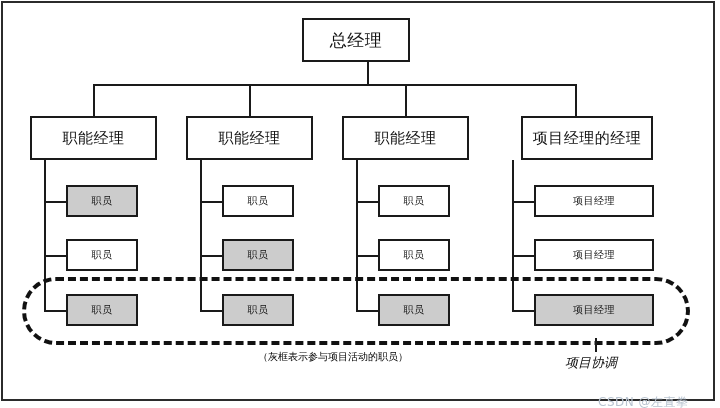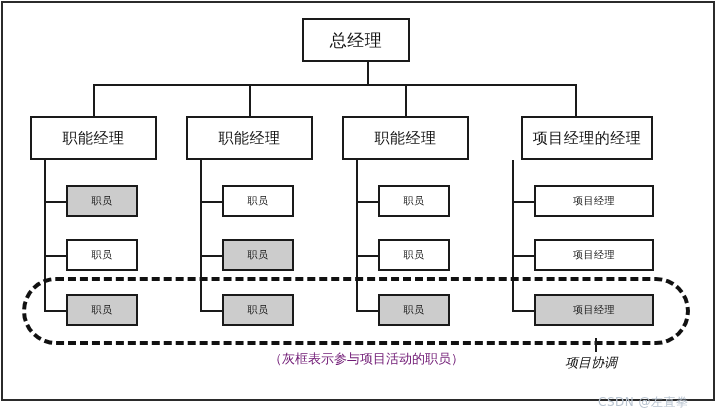--- a/index.html
+++ b/index.html
@@ -47,24 +47,23 @@
   .dash-oval{
     position:absolute;
     box-sizing:border-box;
     border:4px dashed #111111;
     border-radius:44px;
     background:transparent;
   }
 
   .caption{
     position:absolute;
-    font-size:13px;
-    color:#701a75;
+    font-size:10px;
+    color:#000000;
     white-space:nowrap;
-    margin-left:11px;
   }
   .coord-label{
     position:absolute;
     font-size:13px;
     color:#111111;
     white-space:nowrap;
   }
 
   .watermark{
     position:absolute;

